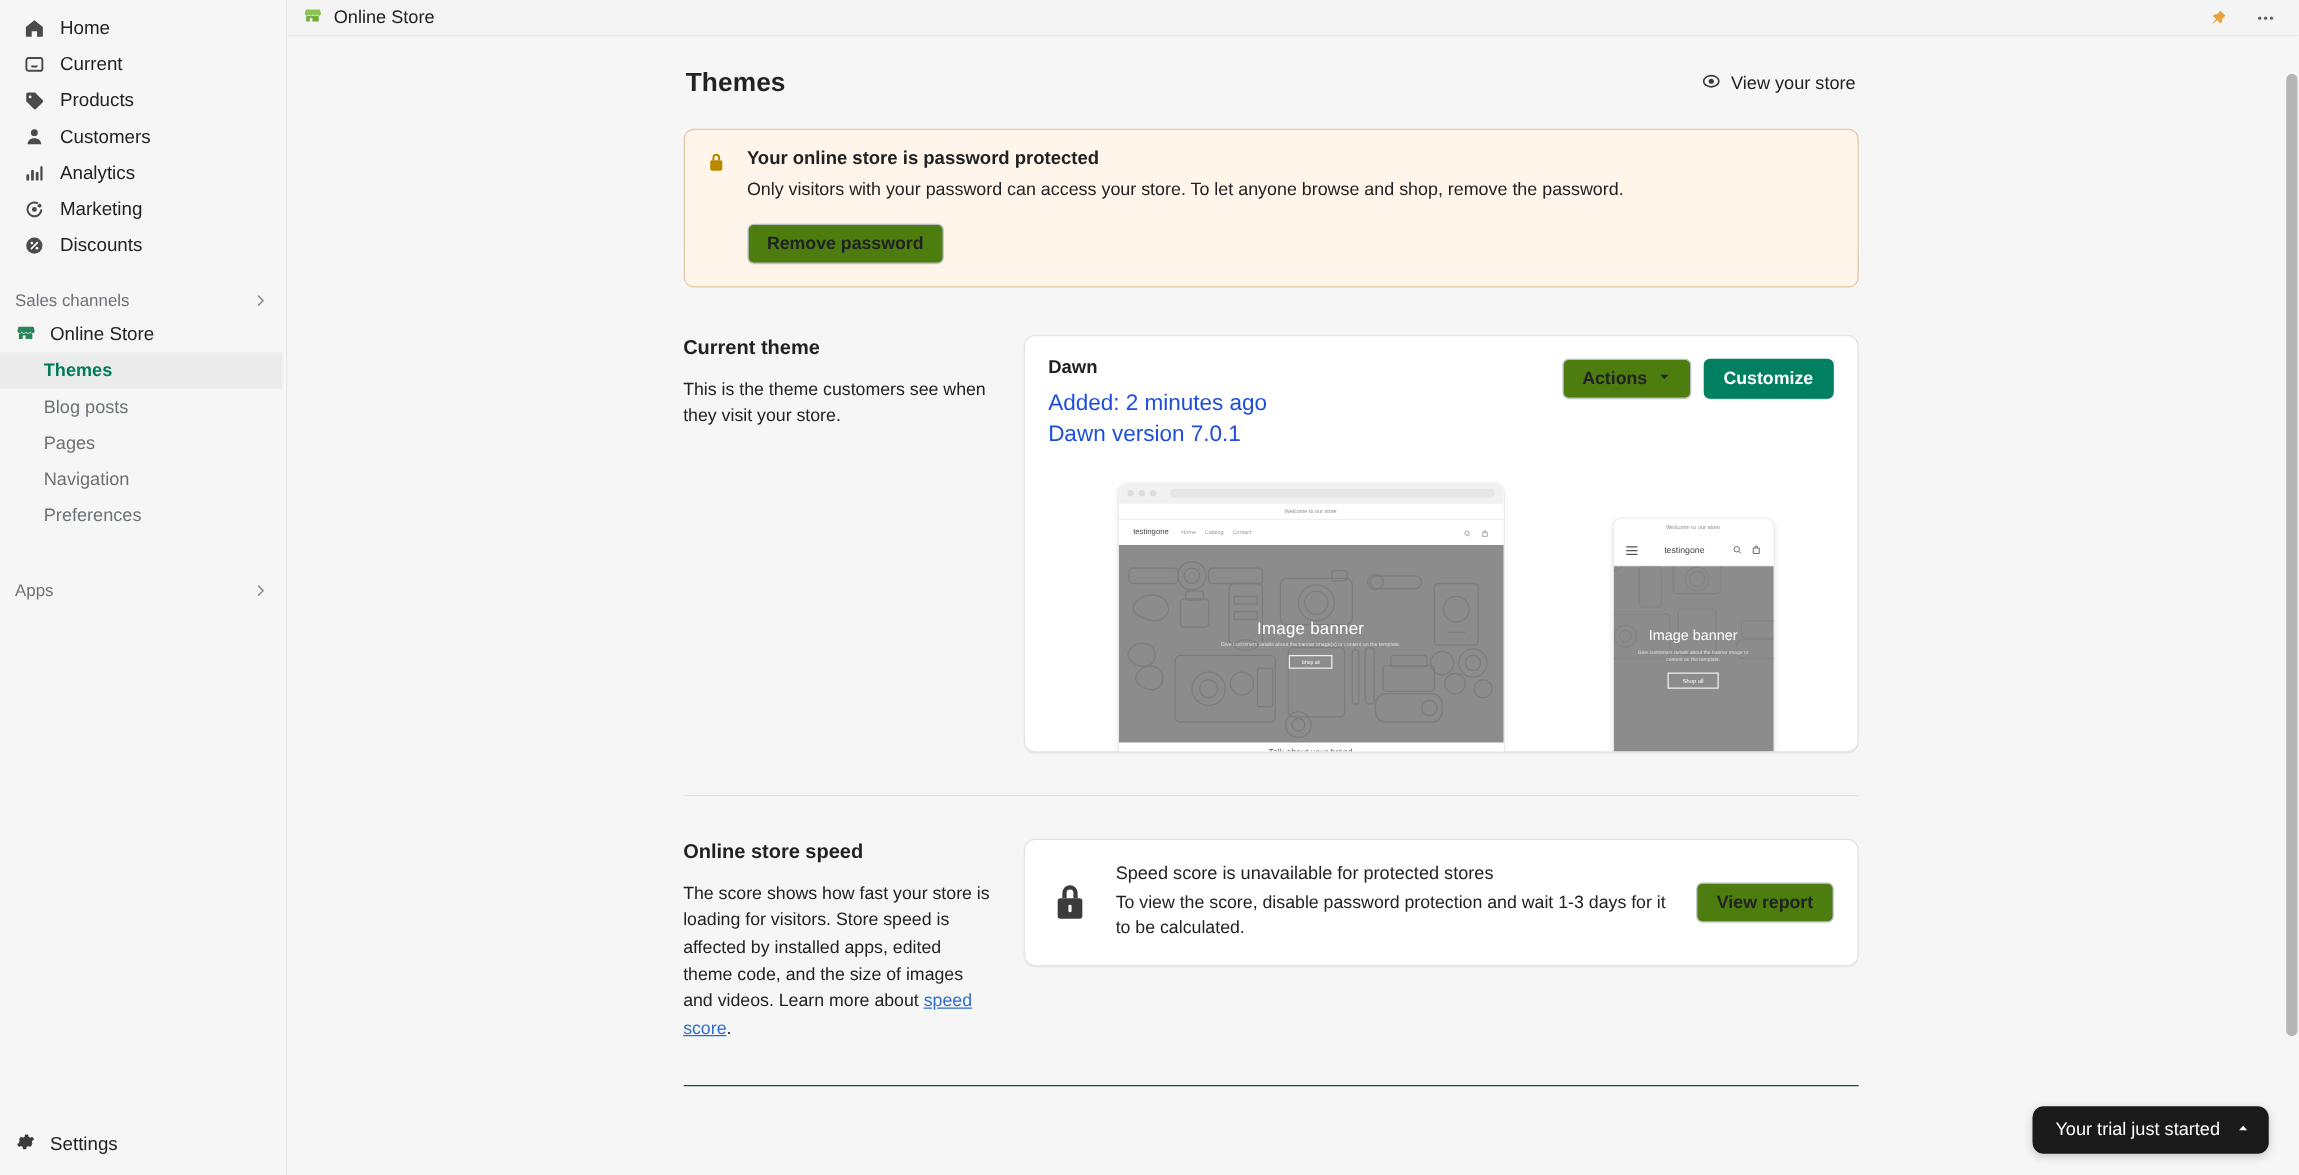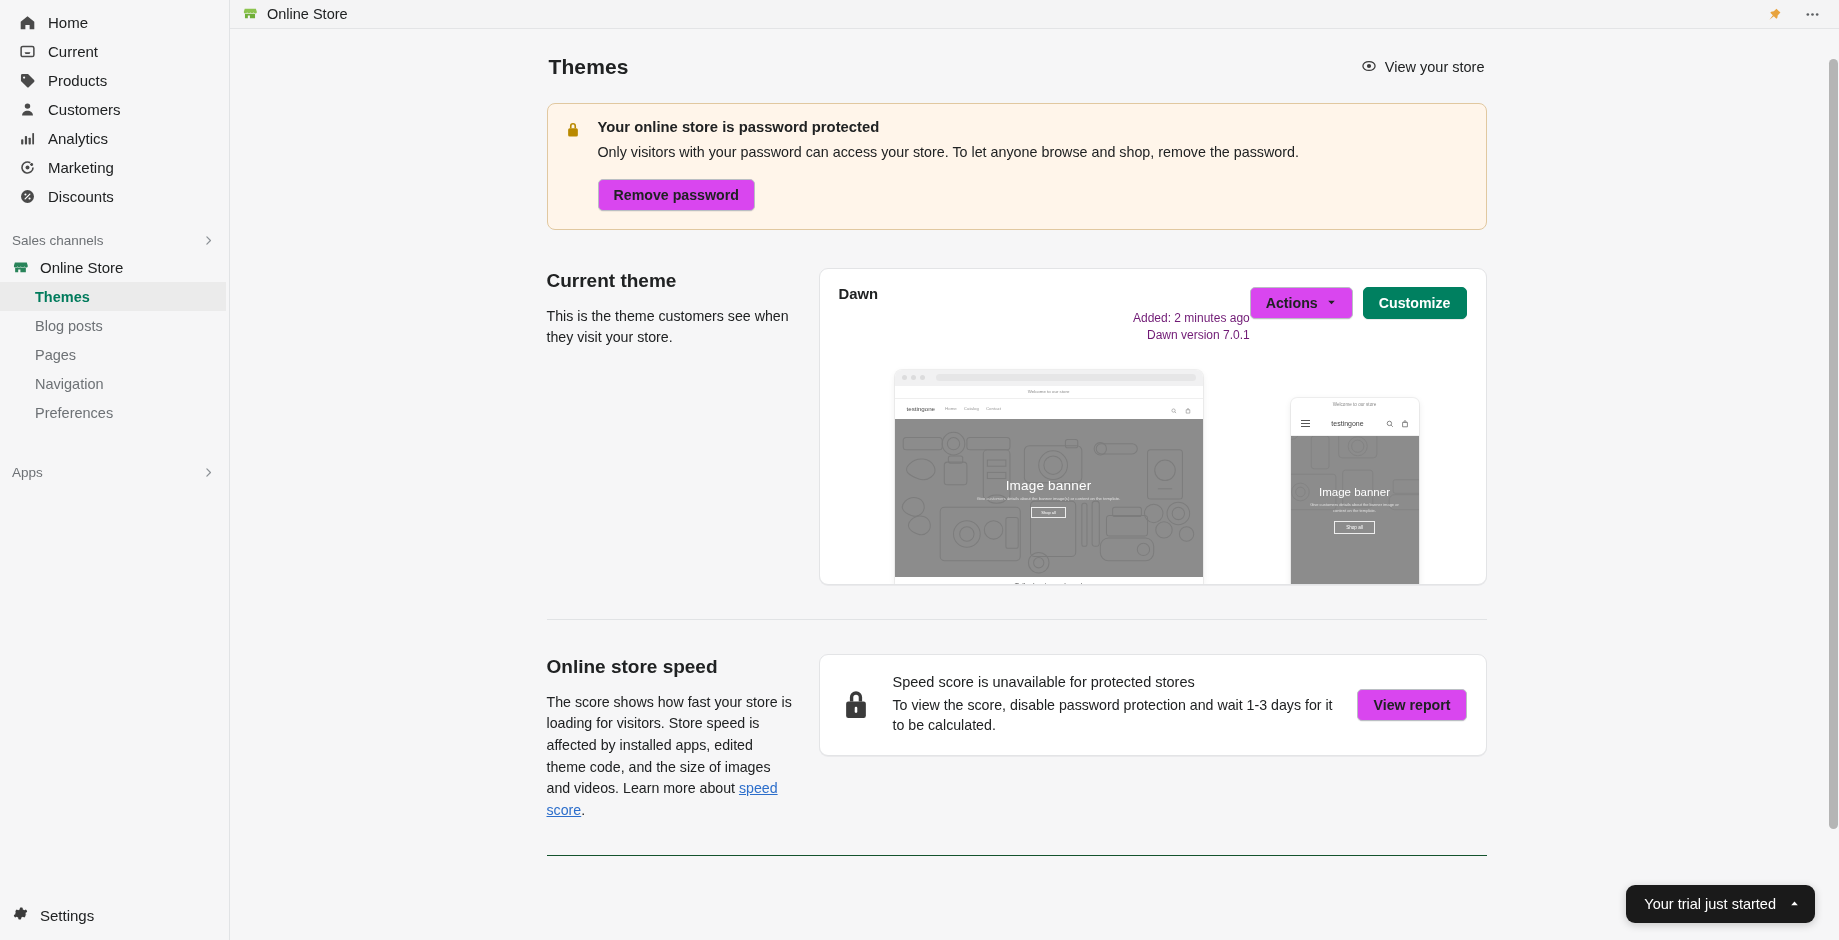--- a/index.html
+++ b/index.html
@@ -120,60 +120,60 @@
     margin-bottom: 38px;
   }
   .banner-ico { flex: 0 0 20px; padding-top: 2px; }
   .banner-title { font-size: 14.8px; font-weight: 600; margin-bottom: 7px; }
   .banner-text { font-size: 14.3px; color: #202223; line-height: 1.45; margin-bottom: 16px; }
   .btn {
     display:inline-flex; align-items:center; justify-content:center; gap:8px;
     height: 32px; padding: 0 15px;
     font-size: 14.2px; font-weight: 600;
     border-radius: 5px; cursor: pointer;
-    background: #d946ef; color: #202223;
+    background: #4d7c0f; color: #202223;
     border: 1px solid #babec3;
     box-shadow: 0 1px 0 rgba(0,0,0,.05);
     white-space: nowrap;
   }
   .btn.primary {
     background: #008060; border-color: #008060; color: #fff;
     box-shadow: 0 1px 0 rgba(0,0,0,.08);
   }
 
   
   .section {
     display: flex;
     gap: 24px;
     padding-bottom: 34px;
     border-bottom: 1px solid #e1e3e5;
     margin-bottom: 34px;
   }
   .section.last { border-bottom: 1px solid #14532d; }
   .sec-left { width: 248px; flex: 0 0 248px; padding-top: 2px; }
-  .sec-left h3 { font-size: 19px; font-weight: 600; margin-bottom: 14px; }
+  .sec-left h3 { font-size: 16px; font-weight: 600; margin-bottom: 14px; }
   .sec-left p { font-size: 14.2px; line-height: 1.52; color: #202223; }
   .sec-left a { color: #2c6ecb; }
   .sec-right { flex: 1; }
 
   .card {
     background: #fff;
     border: 1px solid #e3e4e6;
     border-radius: 9px;
     box-shadow: 0 1px 0 rgba(22,29,37,.05);
     overflow: hidden;
   }
 
   .theme-head {
     display:flex; align-items:flex-start;
     padding: 17px 19px 0 19px;
   }
   .theme-meta { flex: 1; }
   .theme-name { font-size: 14.8px; font-weight: 600; margin-bottom: 8px; }
-  .theme-sub { font-size: 12px; color: #701a75; line-height: 1.42; text-align: right; }
+  .theme-sub { font-size: 18px; color: #1d4ed8; line-height: 1.42; }
   .theme-actions { display:flex; gap: 10px; padding-top: 1px; }
 
   
   .preview-wrap {
     position: relative;
     height: 224px;
     margin-top: 16px;
   }
   .browser {
     position:absolute; left: 75px; top: 10px;

